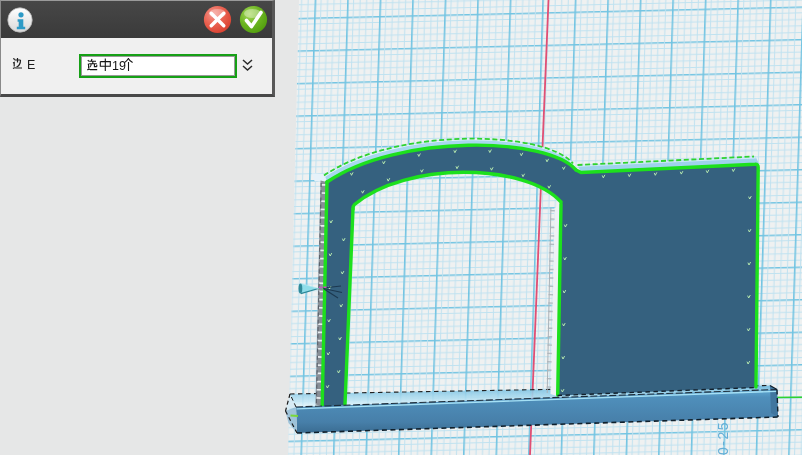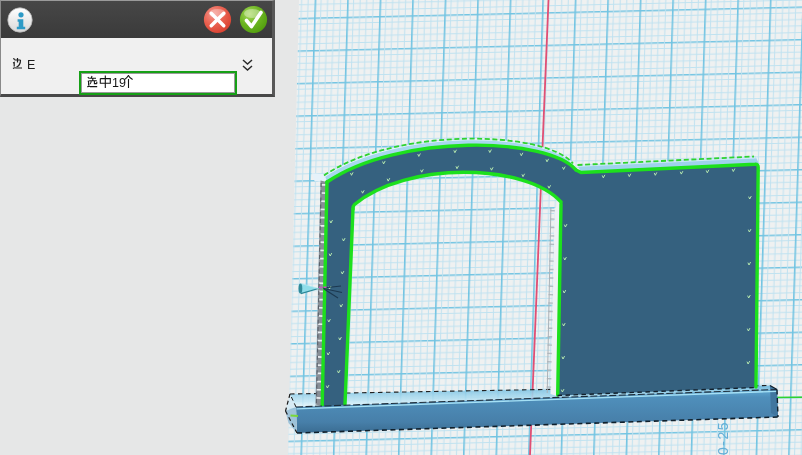--- a/index.html
+++ b/index.html
@@ -214,21 +214,21 @@
 
     <svg width="40" height="16" style="position:absolute;left:11px;top:56px;">
 
       <g stroke="#1d1d1d" stroke-width="1.2" fill="none">
         <path d="M5.5,1 L5.5,5.5 M2.5,3 L8.5,3 M8.5,3 C8.5,7 7,9 4.5,10"></path>
         <path d="M1.2,1.5 L3,2.5 M1,6 L2.2,5.5 L2.2,9.5 M1,11.5 C2.5,10.5 3,10.5 4,11 L10,11"></path>
       </g>
       <text x="15" y="11.5" font-size="12.5" fill="#1d1d1d" font-family="Liberation Sans,sans-serif">E</text>
     </svg>
 
-    <div style="position:absolute;left:78px;top:70px;width:158px;height:24px;background:#fff;border:2px solid #16a016;box-sizing:border-box;">
+    <div style="position:absolute;left:78px;top:53px;width:158px;height:24px;background:#fff;border:2px solid #16a016;box-sizing:border-box;">
       <div style="position:absolute;inset:0;border:1px solid #9a9a9a;"></div>
 
       <svg width="70" height="16" style="position:absolute;left:6px;top:2px;">
         <g stroke="#151515" stroke-width="1.1" fill="none">
 
           <path d="M5,1 L4.2,3.2 M2.2,3.2 L9,3.2 M5.8,3.2 L5.8,5.8 M2.2,5.8 L9.8,5.8 M4.2,5.8 C4.2,8 3.6,8.8 2.6,9.4 M7.4,5.8 L7.4,8.6 L9.8,8.6 M9.8,6.8 L9.8,8.8"></path>
           <path d="M0.8,2.2 L2,3.4 M0.8,6.4 L1.6,6.2 L1.6,10.2 M0.4,12 C1.6,10.8 2.2,10.9 3.2,11.6 L10.2,11.6"></path>
 
           <path d="M18.3,0.5 L18.3,13 M13.3,3.6 L23.3,3.6 L23.3,8.2 L13.3,8.2 L13.3,3.6"></path>
         </g>

